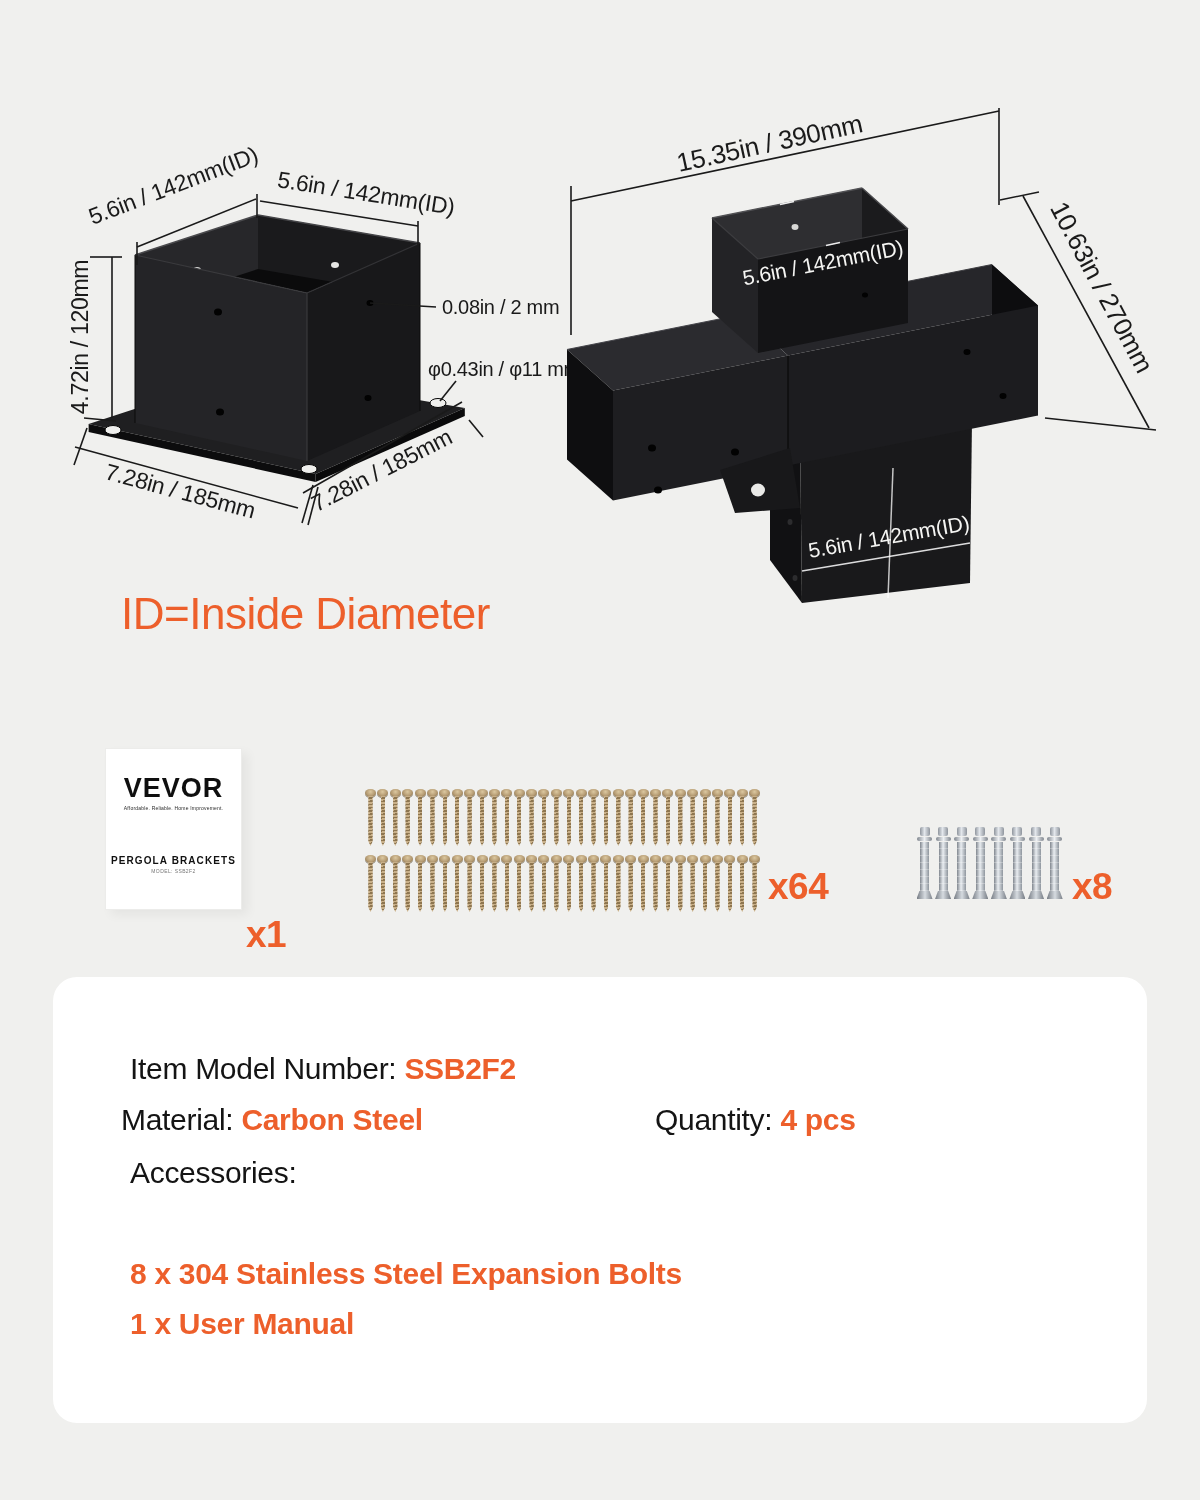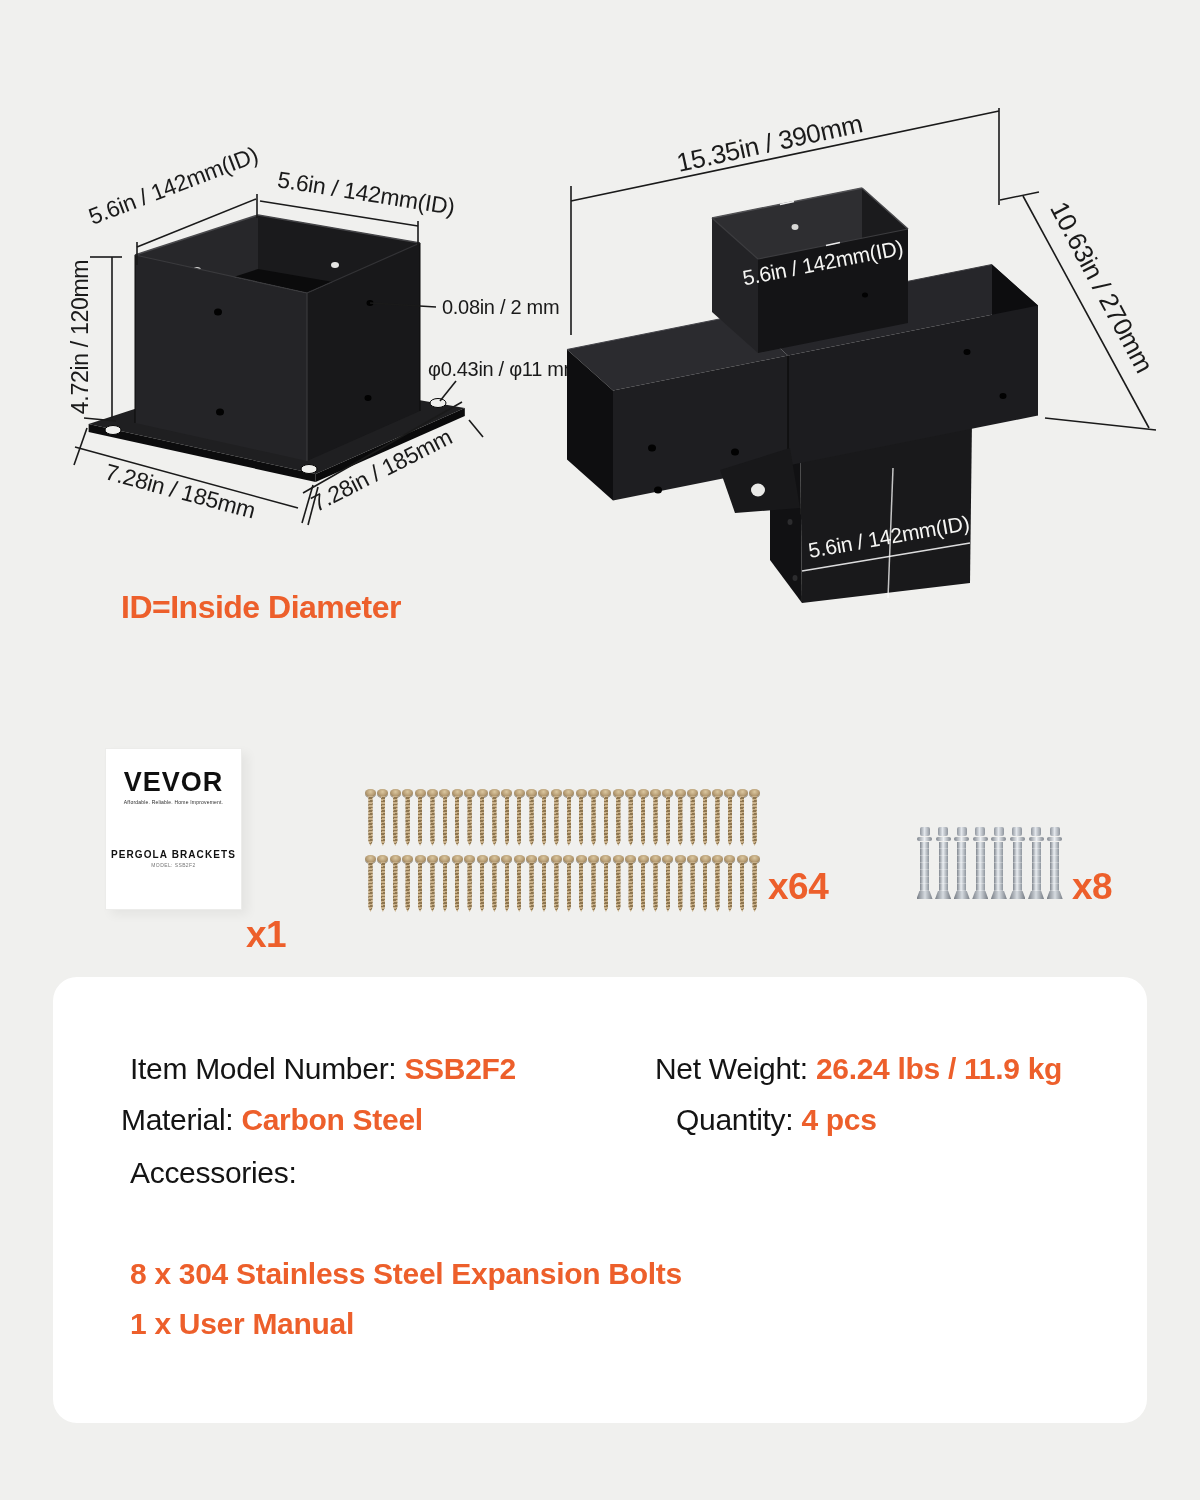--- a/index.html
+++ b/index.html
@@ -4,25 +4,25 @@
 <style>
   html,body{margin:0;padding:0;}
   .page{position:relative;width:1200px;height:1500px;background:#f0f0ee;overflow:hidden;
         font-family:"Liberation Sans",sans-serif;color:#141414;}
   svg{position:absolute;overflow:visible;}
   svg text{font-family:"Liberation Sans",sans-serif;fill:#1a1a1a;letter-spacing:-0.3px;}
   .dimtext{font-size:23px;}
   .dimtext-big{font-size:26px;}
   .callout{font-size:20px;}
   .whitelabel{font-size:21px;fill:#f5f5f3;}
-  .note{position:absolute;left:121px;top:589px;font-size:32px;font-weight:bold;letter-spacing:-0.5px;}
+  .note{position:absolute;left:121px;top:589px;font-size:44px;font-weight:normal;letter-spacing:-0.5px;}
   
   .manual{position:absolute;left:105px;top:748px;width:135px;height:160px;background:#ffffff;
           border:1px solid #ececea;box-shadow:6px 5px 10px rgba(0,0,0,0.05);text-align:center;}
-  .manual-brand{margin-top:18px;font-size:27px;font-weight:bold;letter-spacing:1px;color:#0f0f0f;}
+  .manual-brand{margin-top:24px;font-size:27px;font-weight:bold;letter-spacing:1px;color:#0f0f0f;}
   .manual-tagline{font-size:5px;color:#2a2a2a;letter-spacing:.2px;margin-top:1px;}
   .manual-title{margin-top:44px;font-size:10px;font-weight:bold;letter-spacing:1.1px;color:#111;}
   .manual-sub{font-size:5px;color:#777;margin-top:2px;letter-spacing:.4px;}
   .countlabel{position:absolute;font-size:37px;font-weight:bold;letter-spacing:-0.5px;}
   .screw-row{position:absolute;left:365px;display:flex;}
   .screw{position:relative;width:11px;height:60px;margin-right:1.4px;}
   .screw-head{width:11px;height:8px;border-radius:50%/55%;
      background:radial-gradient(ellipse at 50% 35%,#dcc8a0 0%,#b49a72 55%,#74603f 100%);
      box-shadow:0 1px 0 rgba(60,45,25,.5);}
   .screw-shaft{width:4.5px;height:50px;margin:-1px auto 0;
@@ -490,27 +490,24 @@
         <div class="bolt-body"></div>
         <div class="bolt-base"></div>
       </div>
     </div>
   <div class="countlabel accent" style="left:1072px;top:866px;">x8</div>
 
   <div class="card">
     <div class="spec-row" style="left:77px;top:75px;">
       <span class="spec-label">Item Model Number: </span><span class="spec-value accent">SSB2F2</span>
     </div>
-    <div class="spec-row" style="left:602px;top:75px;">
-      <span class="spec-label">Net Weight: </span><span class="spec-value accent">26.24 lbs / 11.9 kg</span>
-    </div>
     <div class="spec-row" style="left:68px;top:126px;">
       <span class="spec-label">Material: </span><span class="spec-value accent">Carbon Steel</span>
     </div>
-    <div class="spec-row" style="left:623px;top:126px;text-align:center;">
+    <div class="spec-row" style="left:602px;top:126px;text-align:center;">
       <span class="spec-label">Quantity: </span><span class="spec-value accent">4 pcs</span>
     </div>
     <div class="spec-row spec-label" style="left:77px;top:179px;">Accessories:</div>
     <div class="spec-row spec-value accent" style="left:77px;top:280px;">8 x 304 Stainless Steel Expansion Bolts</div>
     <div class="spec-row spec-value accent" style="left:77px;top:330px;">1 x User Manual</div>
   </div>
 
 </div>
 
 </body></html>

